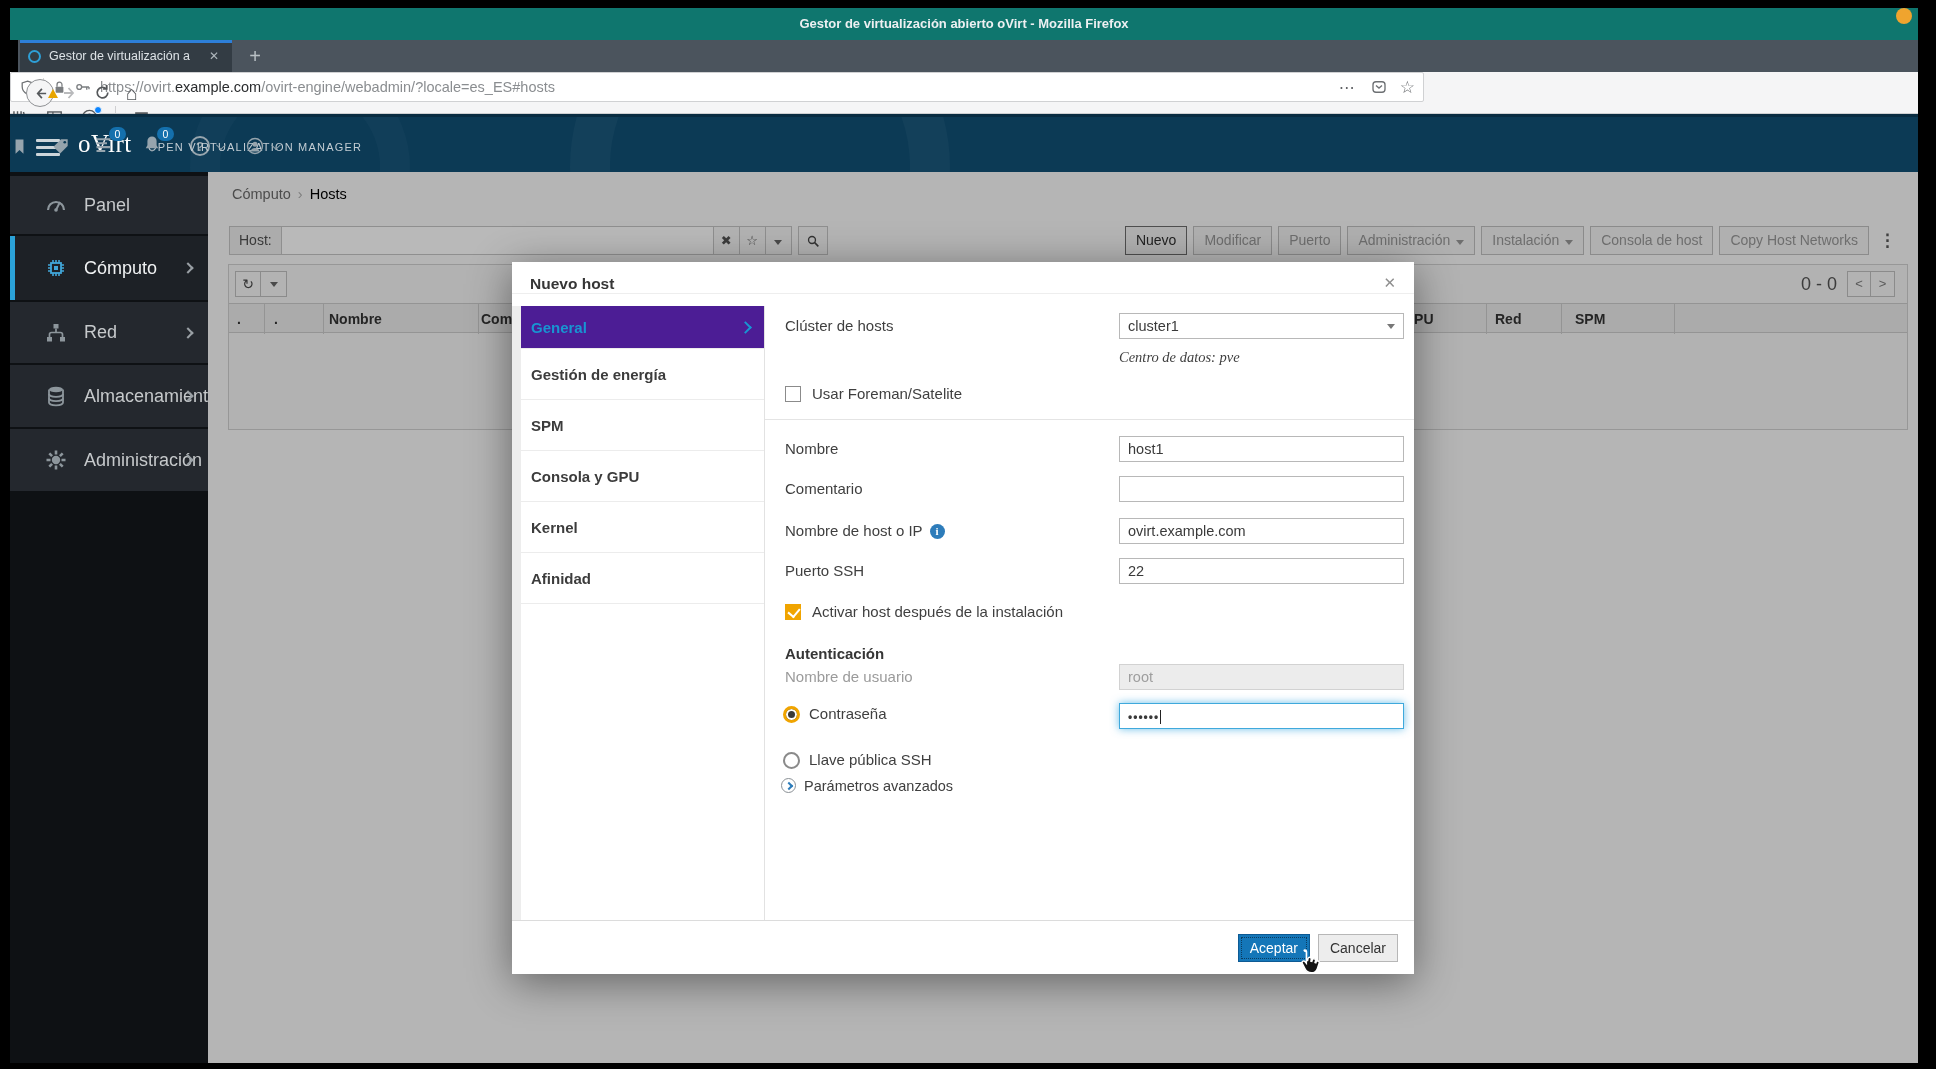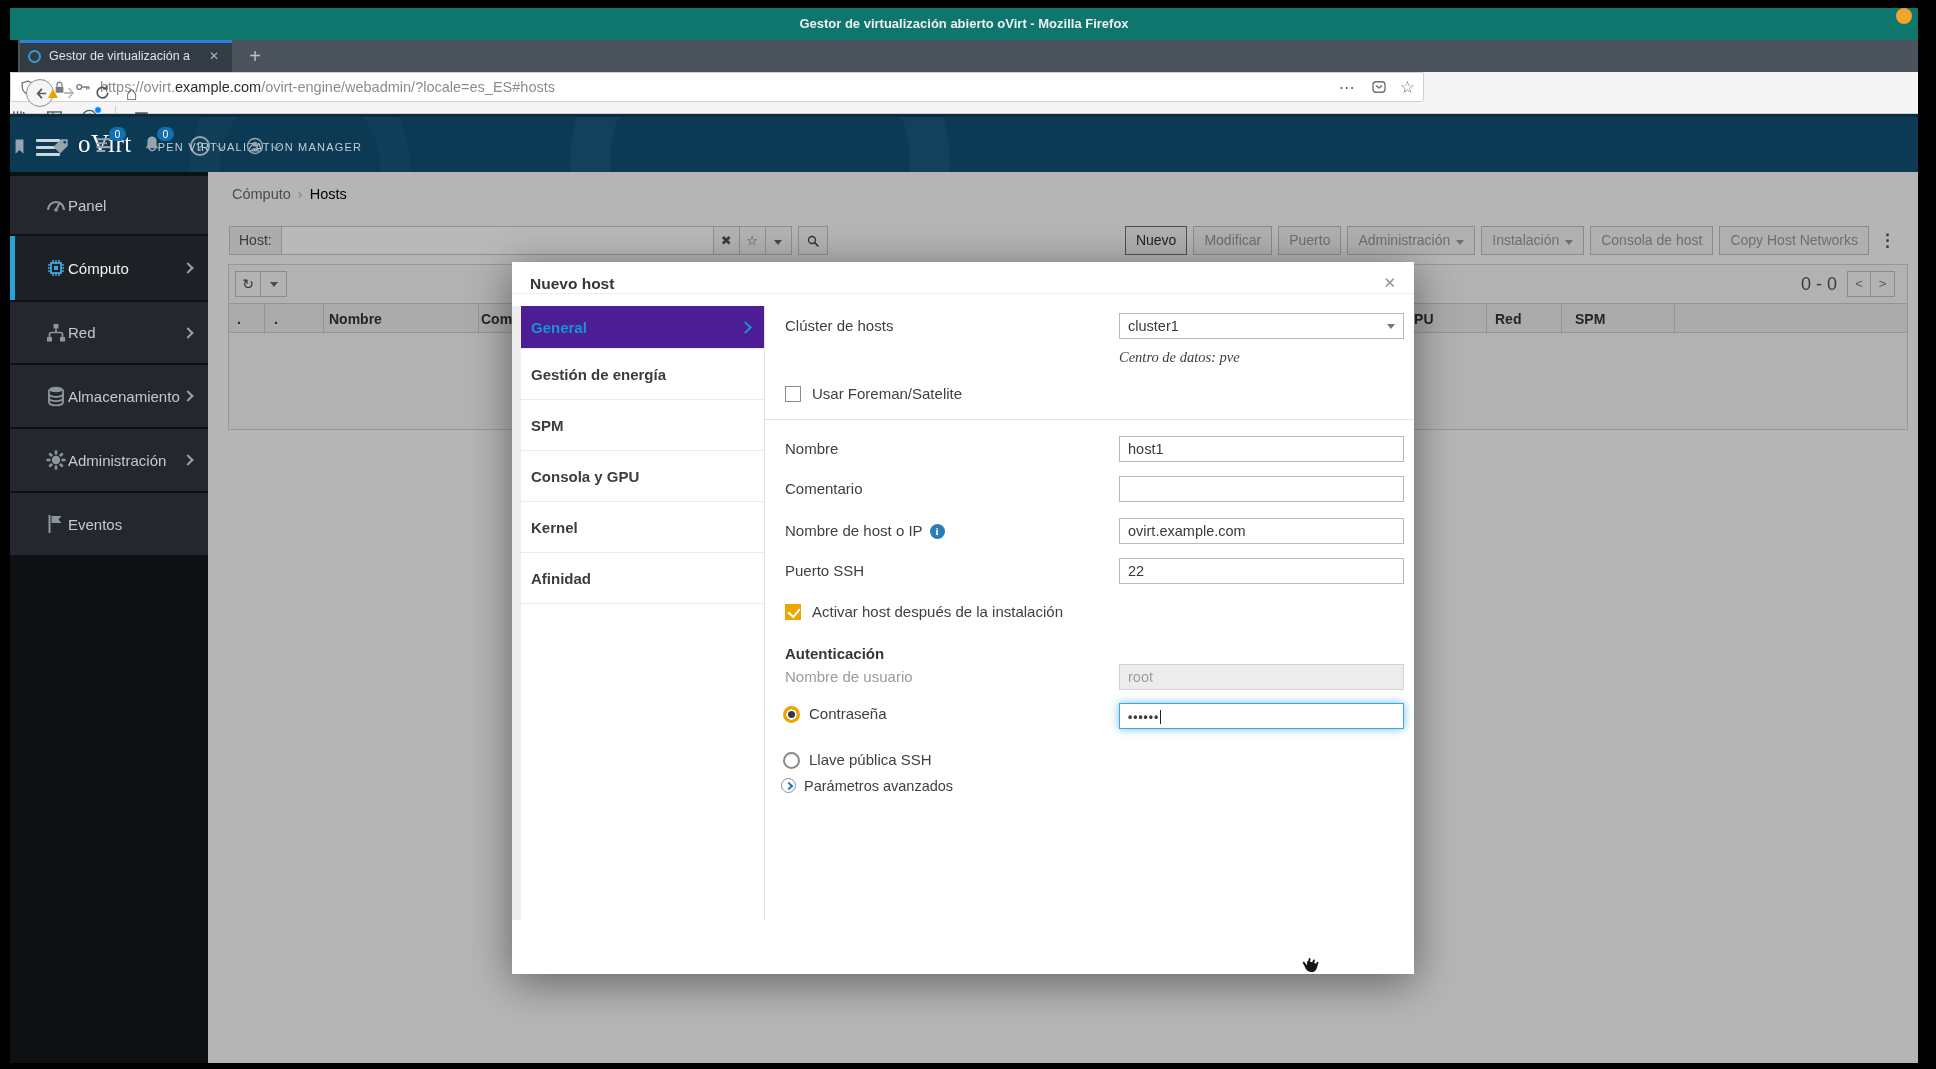--- a/index.html
+++ b/index.html
@@ -70,21 +70,21 @@
   .mh-caret { display:inline-block; width:7px; height:7px; border-right:1.5px solid #96a4ad;
     border-bottom:1.5px solid #96a4ad; transform:rotate(45deg) translateY(-2px); margin-left:6px; }
   #help-q { width:20px; height:20px; border:2px solid #96a4ad; border-radius:50%;
     color:#96a4ad; font-size:13px; font-weight:bold; text-align:center; line-height:17px; }
 
   
   #sidebar { left:10px; top:172px; width:198px; bottom:6px; background:#0e1114; }
   .side-item { position:absolute; left:0; width:198px; height:60px; background:#24282e;
     display:flex; align-items:center; }
   .side-item .s-icon { margin-left:34px; width:24px; color:#8d969c; flex:0 0 auto; }
-  .side-item .s-label { margin-left:0; color:#c6c9cb; font-size:15px; }
+  .side-item .s-label { margin-left:16px; color:#c6c9cb; font-size:18px; }
   .side-item .s-chev { position:absolute; right:16px; width:8px; height:8px;
     border-top:2px solid #9aa0a5; border-right:2px solid #9aa0a5; transform:rotate(45deg); }
   .side-item.sel { background:#1d2126; }
   .side-item.sel::before { content:""; position:absolute; left:0; top:0; bottom:0; width:5px; background:#2ba2d8; }
   .side-item.sel .s-icon { color:#41a6d9; }
   .side-item.sel .s-label { color:#f0f2f3; }
 
   
   #content { left:208px; right:18px; top:172px; bottom:6px; background:#b5b5b5; }
   #breadcrumb { left:24px; top:14px; font-size:14.5px; color:#4c4c4c; }
@@ -419,26 +419,20 @@
     <span class="s-label">Almacenamiento</span>
     <span class="s-chev"></span>
   </div>
   <div class="side-item" style="top:257px;height:62px">
     <svg class="s-icon" width="24" height="24">
         <use href="#i-gear"></use>
       </svg>
     <span class="s-label">Administración</span>
     <span class="s-chev"></span>
   </div>
-  <div class="side-item" style="top:321px;height:62px">
-    <svg class="s-icon" width="24" height="24">
-        <use href="#i-flag"></use>
-      </svg>
-    <span class="s-label">Eventos</span>
-  </div>
 </div>
 
 <div id="content" class="abs">
   <div id="breadcrumb" class="abs">
     <span>Cómputo</span><span class="bc-sep">›</span><span class="bc-link">Hosts</span>
   </div>
 
   <div id="filterbar" class="abs">
     <div class="f-box" id="filter-label">Host:</div>
     <div class="f-box" id="filter-input"></div>
@@ -572,19 +566,25 @@
       <div class="frow" style="top:443px">
         <span class="radio"></span>
         <span class="rlabel">Llave pública SSH</span>
       </div>
       <div class="frow" style="top:467px">
         <span class="flabel" style="left:16px;font-size:14.5px"><span class="expander-i"></span><span>Parámetros avanzados</span></span>
       </div>
     </div>
   </div>
 
+  <div id="modal-footer">
+    <div class="btns">
+      <div class="m-btn ok">Aceptar</div>
+      <div class="m-btn cancel">Cancelar</div>
+    </div>
+  </div>
 </div>
 
 <svg id="cursor" class="abs" width="27" height="31">
     <use href="#i-hand"></use>
   </svg>
 
 <div id="frame"></div>
 
 </body></html>

